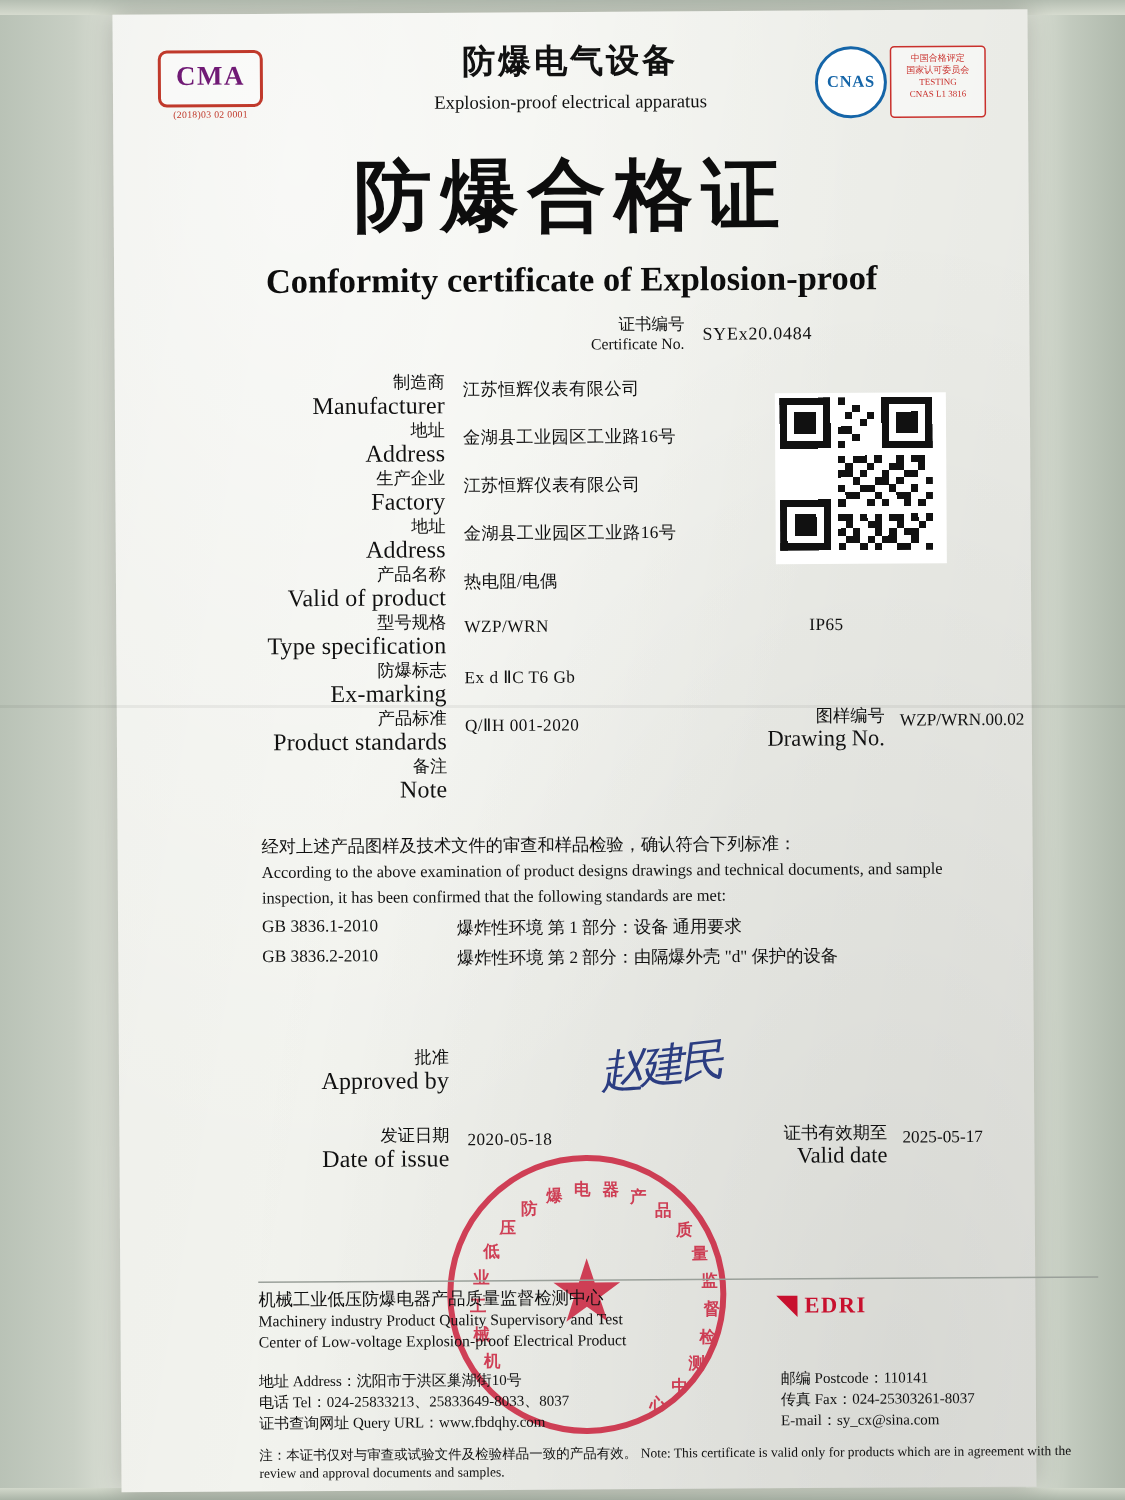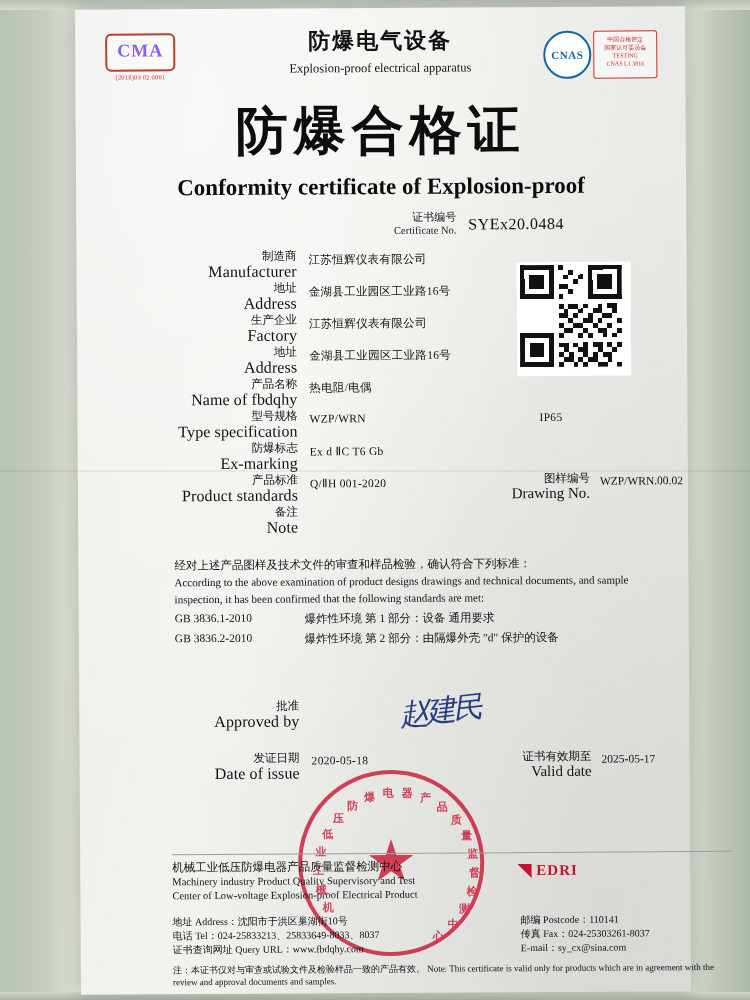--- a/index.html
+++ b/index.html
@@ -54,21 +54,21 @@
 
   .inner{position:absolute;inset:0;padding:0;}
 
   
   .hdr{position:absolute;left:0;right:0;top:18px;height:64px;}
   .cma{
     position:absolute;left:28px;top:6px;width:74px;text-align:center;
   }
   .cma-badge{
     width:66px;height:34px;border:2px solid #c0392b;border-radius:6px;
-    color:#8b5cf6;font-weight:bold;font-size:18px;line-height:30px;
+    color:#701a75;font-weight:bold;font-size:18px;line-height:30px;
     letter-spacing:1px;margin:0 auto;background:rgba(255,255,255,0.4);
     font-family:"Liberation Serif",serif;
   }
   .cma-sub{font-size:6.5px;color:#c0392b;margin-top:2px;letter-spacing:0.2px;}
   .hdr-center{
     position:absolute;left:0;right:0;top:0;text-align:center;
   }
   .hdr-cn{font-size:22px;color:#111;letter-spacing:2px;font-family:"Liberation Serif",serif;font-weight:bold;}
   .hdr-en{font-size:12.5px;color:#111;margin-top:5px;font-family:"Liberation Serif",serif;}
   .cnas{
@@ -98,21 +98,21 @@
     font-size:23px;font-weight:bold;color:#0d0d0d;
     font-family:"Liberation Serif",serif;
   }
   .certno{
     position:absolute;top:202px;left:230px;width:360px;height:36px;
   }
   .certno-lbl{
     position:absolute;left:0;top:0;width:150px;text-align:right;font-size:11px;line-height:14px;color:#111;
   }
   .certno-lbl .en{font-size:10.5px;}
-  .certno-val{position:absolute;left:162px;top:6px;font-size:16px;color:#111;letter-spacing:0.5px;}
+  .certno-val{position:absolute;left:162px;top:6px;font-size:12px;color:#111;letter-spacing:0.5px;}
 
   
   .qr{
     position:absolute;right:56px;top:255px;width:108px;height:108px;
     background:#fff;padding:3px;
   }
   .qr svg{display:block;}
 
   
   .fields{position:absolute;left:92px;top:240px;width:560px;}
@@ -353,21 +353,21 @@
           <div class="lbl">
             <div>地址</div>
             <div class="en">Address</div>
           </div>
           <div class="val">金湖县工业园区工业路16号</div>
         </div>
 
         <div class="row">
           <div class="lbl">
             <div>产品名称</div>
-            <div class="en">Name of fbdqhy</div>
+            <div class="en">Valid of product</div>
           </div>
           <div class="val">热电阻/电偶</div>
         </div>
 
         <div class="row">
           <div class="lbl">
             <div>型号规格</div>
             <div class="en">Type specification</div>
           </div>
           <div class="val">WZP/WRN</div>

